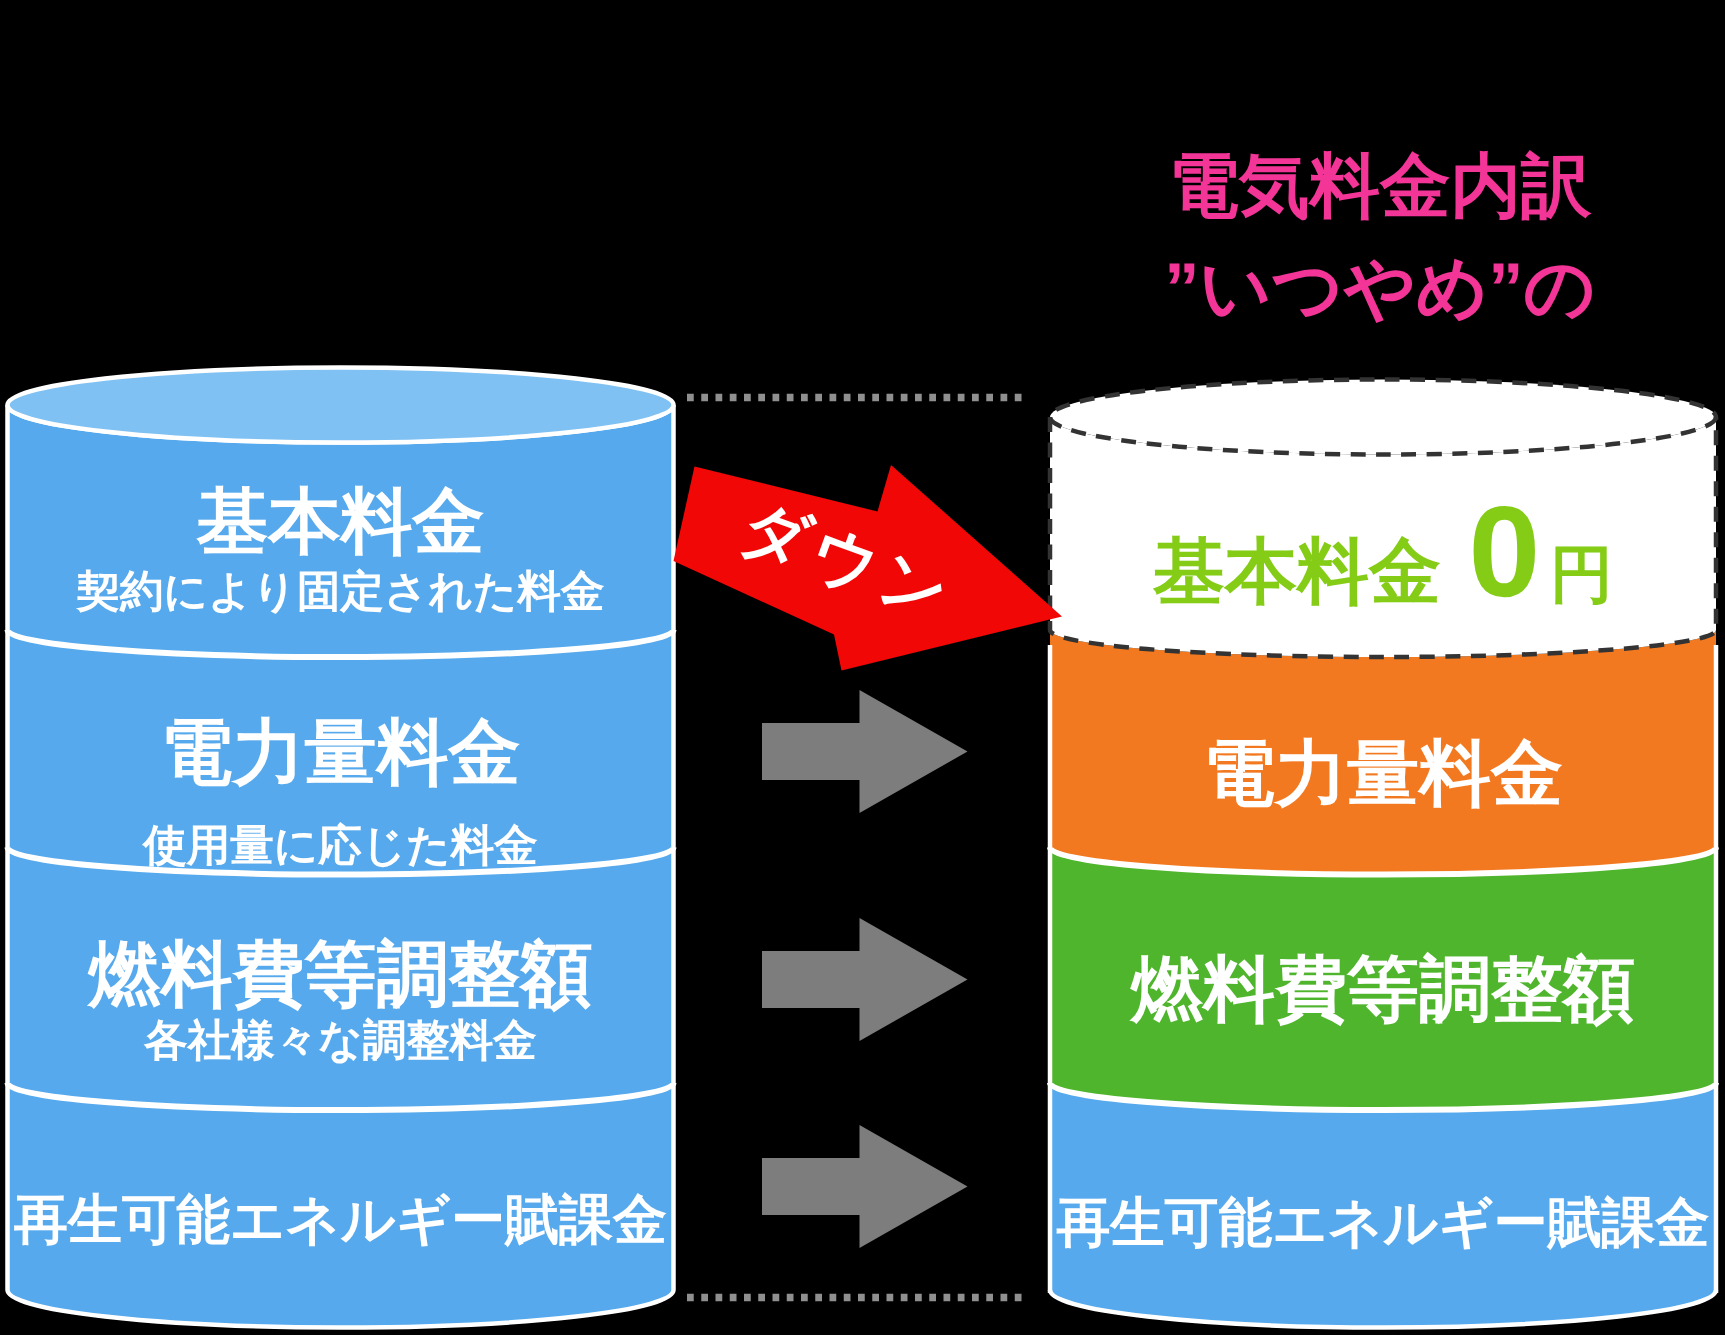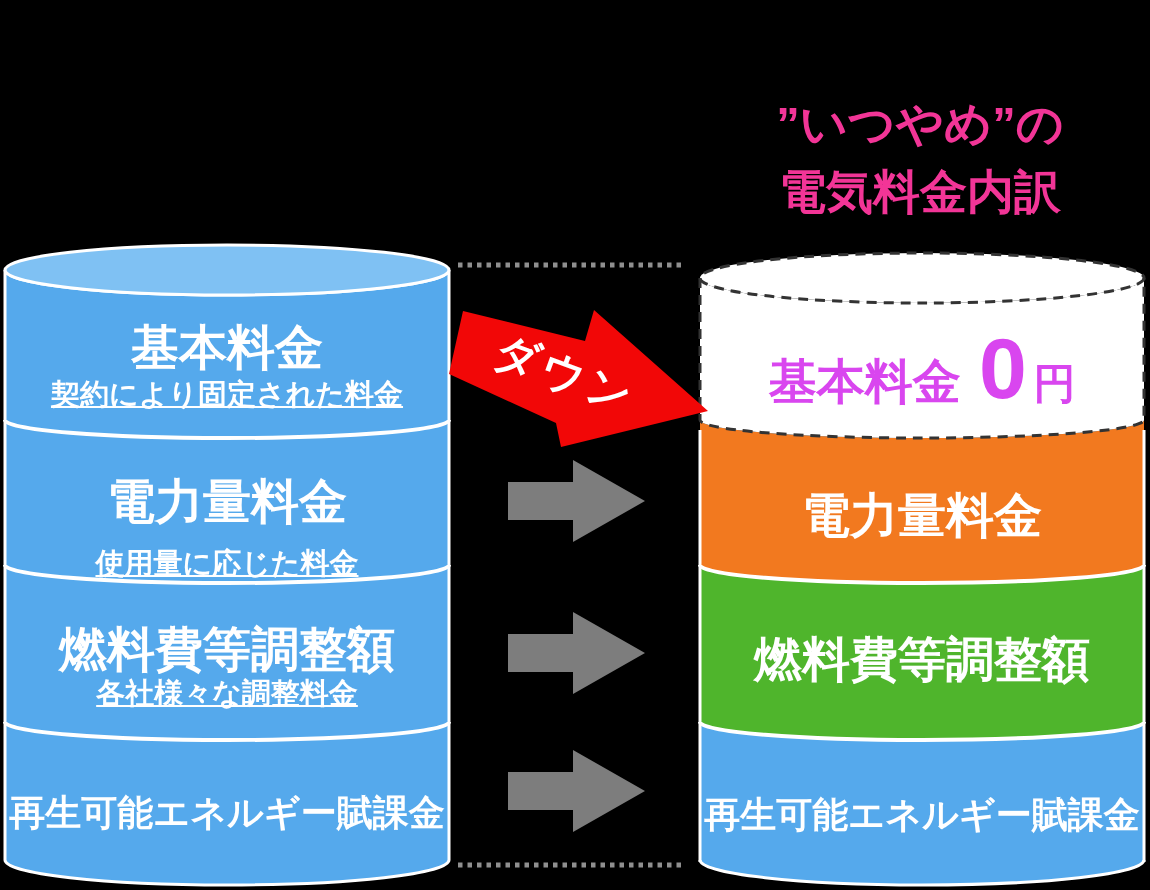--- a/index.html
+++ b/index.html
@@ -4,29 +4,29 @@
 <style>
   html,body{margin:0;padding:0;background:#000;}
   .canvas{
     position:relative;width:1150px;height:890px;background:#000;overflow:hidden;
     font-family:"Liberation Sans","DejaVu Sans",sans-serif;
   }
   .canvas svg{position:absolute;left:0;top:0;}
   .txt{position:absolute;text-align:center;font-weight:800;white-space:nowrap;}
   .title{left:690px;width:460px;top:90px;color:#f23597;font-size:47px;line-height:68px;}
   .l-main{left:5px;width:444px;color:#fff;font-size:48px;}
-  .l-sub{left:5px;width:444px;color:#fff;font-size:29px;text-decoration:underline;}
+  .l-sub{left:5px;width:444px;color:#fff;font-size:29px;}
   .l-main.m1{top:316px;}
   .l-sub.s1{top:375px;}
   .l-main.m2{top:470px;}
   .l-sub.s2{top:544px;}
   .l-main.m3{top:618px;}
   .l-sub.s3{top:674px;}
   .l-main.m4{top:789px;font-size:36px;}
-  .r-basic{left:700px;width:444px;top:320px;height:96px;line-height:96px;color:#d946ef;}
+  .r-basic{left:700px;width:444px;top:320px;height:96px;line-height:96px;color:#84cc16;}
   .r-basic .lbl{font-size:48px;}
   .r-basic .val{font-size:86px;margin-left:14px;}
   .r-basic .unit{font-size:42px;margin-left:2px;}
   .r-main{left:700px;width:444px;color:#fff;font-size:48px;}
   .r-main.o{top:484px;}
   .r-main.g{top:628px;}
   .r-main.b{top:791px;font-size:36px;}
   .down-label{left:475px;top:345px;width:180px;color:#fff;font-size:44px;
     letter-spacing:4px;transform:rotate(20deg);transform-origin:center;}
 </style>
@@ -64,22 +64,22 @@
     <g fill="#7d7d7d">
       <path d="M508,482 L573,482 L573,460 L645,501 L573,542 L573,520 L508,520 Z"></path>
       <path d="M508,634 L573,634 L573,612 L645,653 L573,694 L573,672 L508,672 Z"></path>
       <path d="M508,772 L573,772 L573,750 L645,791 L573,832 L573,810 L508,810 Z"></path>
     </g>
 
     <path d="M463,311 L585,341 L594,310 L708,411 L561,447 L556,423 L449,374 Z" fill="#f20707"></path>
   </svg>
 
   <div class="txt title">
+    <div>電気料金内訳</div>
     <div>”いつやめ”の</div>
-    <div>電気料金内訳</div>
   </div>
 
   <div class="txt l-main m1">基本料金</div>
   <div class="txt l-sub s1">契約により固定された料金</div>
   <div class="txt l-main m2">電力量料金</div>
   <div class="txt l-sub s2">使用量に応じた料金</div>
   <div class="txt l-main m3">燃料費等調整額</div>
   <div class="txt l-sub s3">各社様々な調整料金</div>
   <div class="txt l-main m4">再生可能エネルギー賦課金</div>
 

